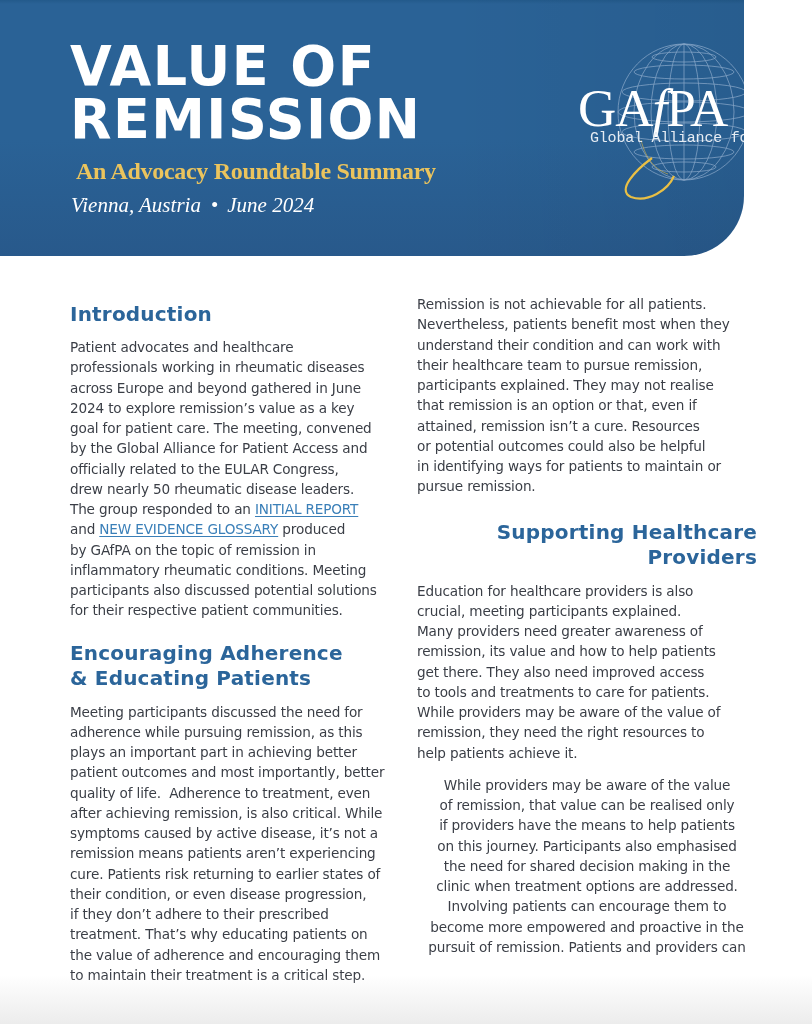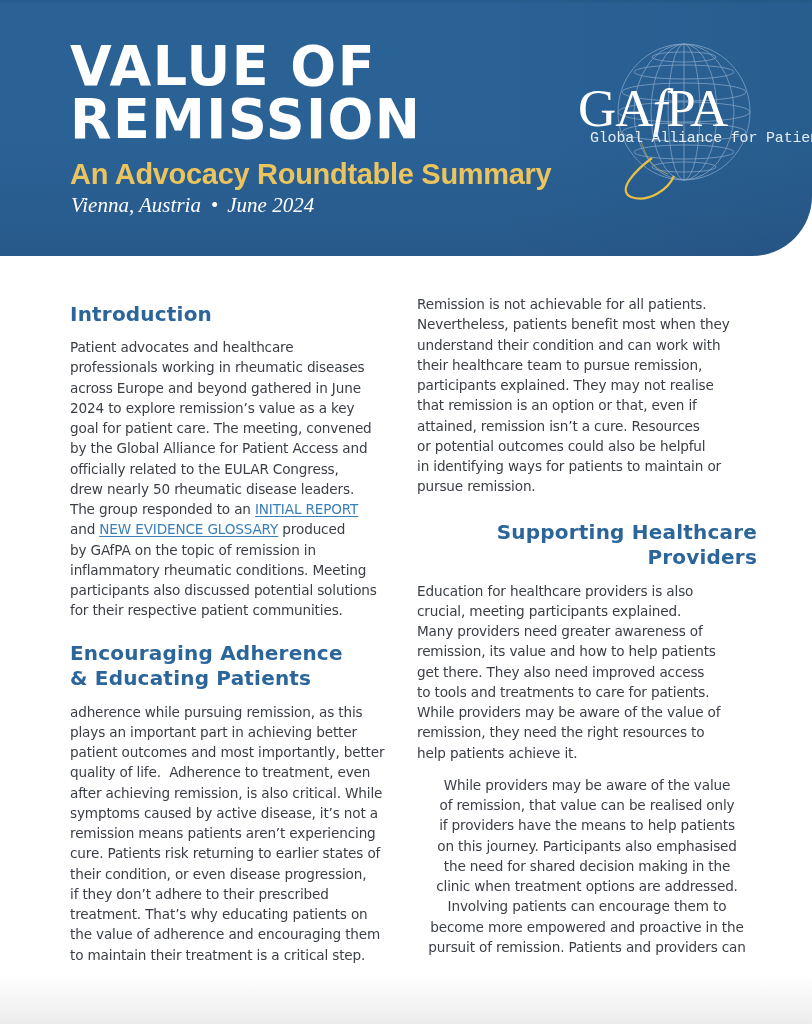--- a/index.html
+++ b/index.html
@@ -7,41 +7,41 @@
   body { position: relative; font-family: "Liberation Sans", "DejaVu Sans", sans-serif; }
 
   .page-fade {
     position: absolute; left: 0; right: 0; top: 975px; height: 49px;
     background: linear-gradient(to bottom, rgba(240,240,240,0) 0%, #ececec 100%);
     pointer-events: none; z-index: 3;
   }
 
   
   .header {
-    position: absolute; left: 0; top: 0; width: 812px; height: 256px;
+    position: absolute; left: 0; top: 0; width: 744px; height: 256px;
     background: linear-gradient(180deg, #235a8b 0px, #2a6296 4px, #2a6296 140px, #28598b 256px);
     border-bottom-right-radius: 60px;
     overflow: hidden;
   }
   .header::before {
     content: ""; position: absolute; inset: 0;
     background: linear-gradient(90deg, rgba(255,255,255,0) 0%, rgba(255,255,255,0) 60%, rgba(0,0,0,0.05) 100%);
   }
   .title {
     position: absolute; left: 70px; top: 40px;
     color: #ffffff; font-weight: 700;
     font-size: 55px; line-height: 53px; letter-spacing: 1.5px;
     font-family: "DejaVu Sans", "Liberation Sans", sans-serif;
     transform: scaleX(0.98); transform-origin: left top;
   }
   .title span { display: block; }
   .subtitle {
-    position: absolute; left: 70px; top: 158px;
-    color: #ebc45d; font-weight: 700; font-size: 29px;
-    font-family: Liberation Sans, sans-serif;
+    position: absolute; left: 76px; top: 158px;
+    color: #ebc45d; font-weight: 700; font-size: 24px;
+    font-family: Liberation Serif, serif;
     letter-spacing: -0.3px;
   }
   .dateline {
     position: absolute; left: 71px; top: 193px;
     color: #ffffff; font-style: italic; font-size: 21px;
     font-family: "Liberation Serif", "DejaVu Serif", serif;
   }
   .dateline .bullet { margin: 0 9px 0 10px; font-style: normal; }
 
   
@@ -141,20 +141,21 @@
     <span class="l">inflammatory rheumatic conditions. Meeting</span>
     <span class="l">participants also discussed potential solutions</span>
     <span class="l">for their respective patient communities.</span>
   </p>
 
   <h2 id="adherence-heading">
     <span class="l">Encouraging Adherence</span>
     <span class="l">&amp; Educating Patients</span>
   </h2>
   <p id="adherence-body">
+    <span class="l">Meeting participants discussed the need for</span>
     <span class="l">adherence while pursuing remission, as this</span>
     <span class="l">plays an important part in achieving better</span>
     <span class="l">patient outcomes and most importantly, better</span>
     <span class="l" style="white-space:pre">quality of life.  Adherence to treatment, even</span>
     <span class="l">after achieving remission, is also critical. While</span>
     <span class="l">symptoms caused by active disease, it’s not a</span>
     <span class="l">remission means patients aren’t experiencing</span>
     <span class="l">cure. Patients risk returning to earlier states of</span>
     <span class="l">their condition, or even disease progression,</span>
     <span class="l">if they don’t adhere to their prescribed</span>

